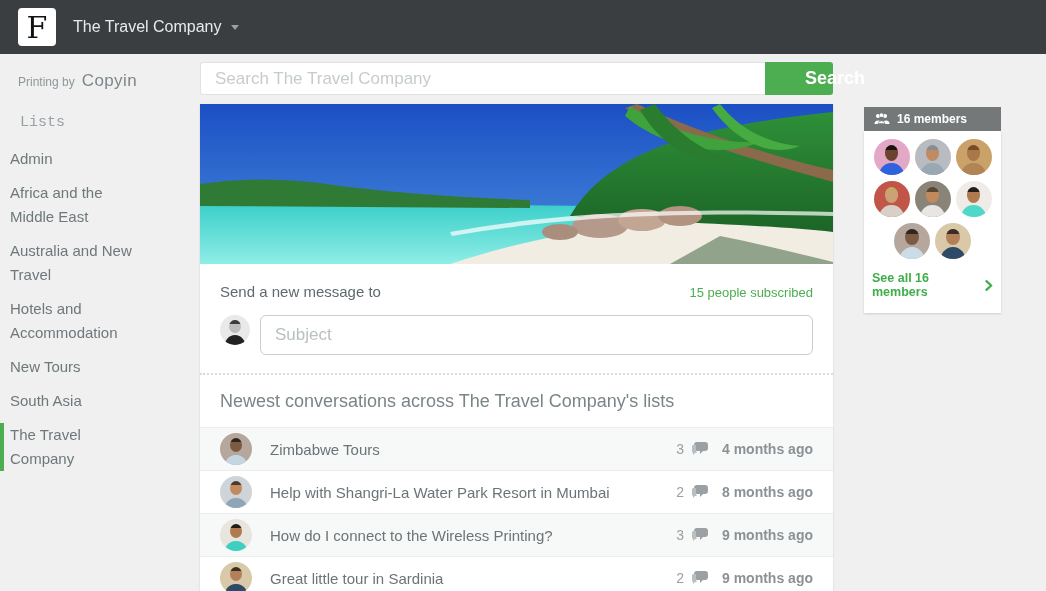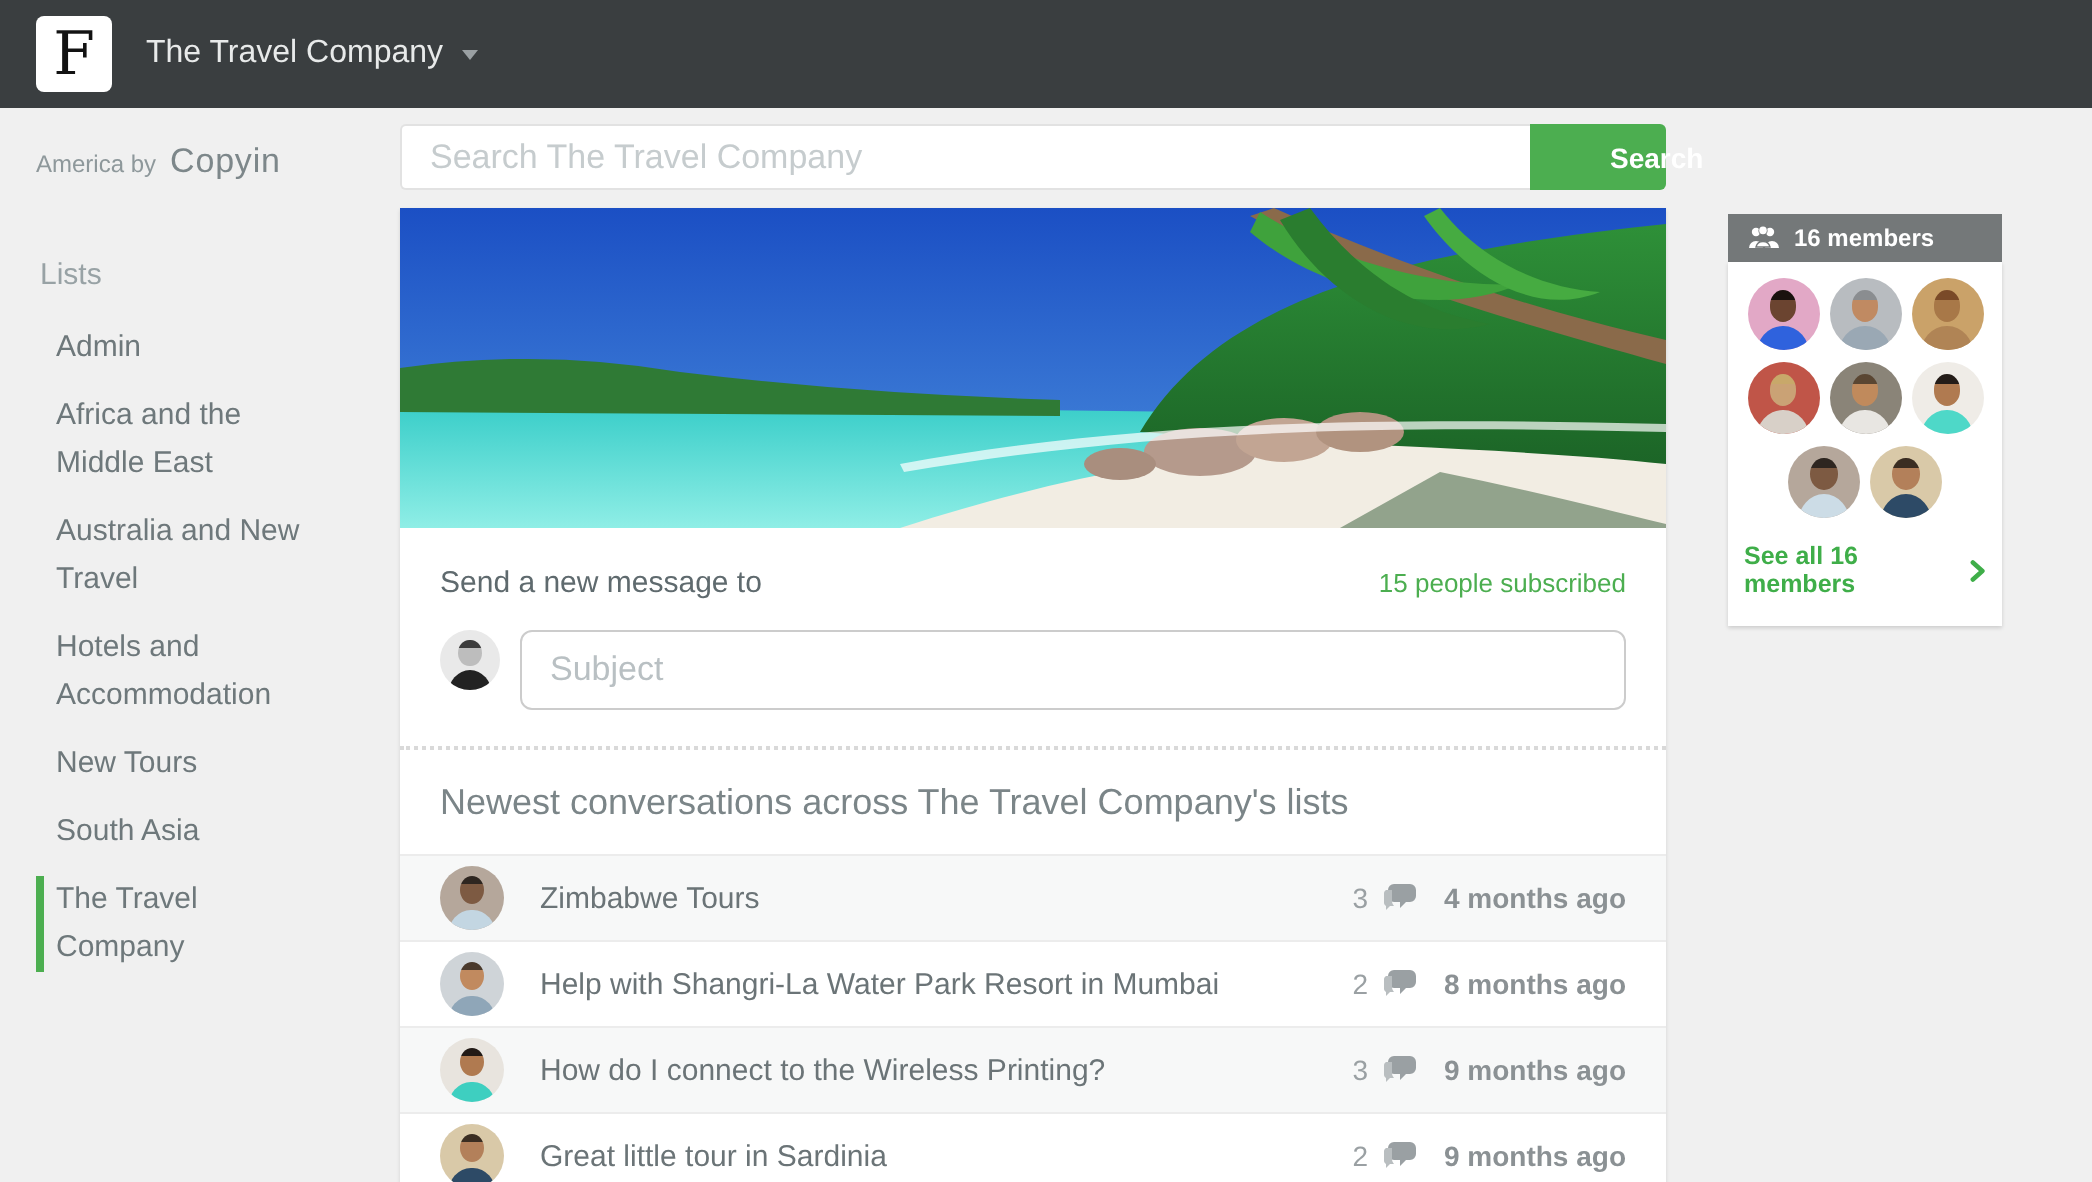--- a/index.html
+++ b/index.html
@@ -28,35 +28,35 @@
                    border-radius:50% 50% 0 0 / 100% 100% 0 0; background:var(--shirt,#888); }
   .av30 { width:30px; height:30px; }
   .av32 { width:32px; height:32px; }
   .av36 { width:36px; height:36px; }
 
   
   .sidebar { position:absolute; top:54px; left:0; width:200px; bottom:0; }
   .powered { margin:17px 0 0 18px; display:flex; align-items:baseline; gap:7px; }
   .powered-by { font-size:12px; color:#8e989b; }
   .brand { font-size:17px; color:#7d878a; font-weight:normal; letter-spacing:.4px; }
-  .lists-title { margin:38px 0 0 20px; font-size:15px; color:#98a2a5; }
-  .list-items { list-style:none; margin-top:16px; padding-left:18px; }
+  .lists-title { margin:23px 0 0 20px; font-size:15px; color:#98a2a5;font-family:Liberation Mono, monospace; }
+  .list-items { list-style:none; margin-top:16px; }
   .list-items li { font-size:15px; color:#6e787b; line-height:24px; margin-bottom:10px;
                    padding-left:10px; max-width:150px; width:138px; cursor:pointer; }
   .list-items li.active { border-left:4px solid #4cae50; padding-left:6px; }
 
   
   .main { position:absolute; top:54px; left:200px; width:633px; bottom:0; }
   .search-row { display:flex; margin-top:8px; height:33px; }
   .search-input { flex:1; border:1px solid #e2e2e2; border-right:none; border-radius:3px 0 0 3px;
                   padding:0 14px; font-size:17px; color:#555; outline:none;
                   font-family:"Liberation Sans", sans-serif; }
   .search-input::placeholder { color:#c6ccce; }
   .search-btn { width:68px; background:#4cae50; color:#fff; border:none; border-radius:0 3px 3px 0;
-                font-size:14px; font-weight:bold; cursor:pointer;
+                font-size:18px; font-weight:bold; cursor:pointer;
                 font-family:"Liberation Sans", sans-serif;padding-left:40px; }
 
   .card { margin-top:9px; background:#fff; box-shadow:0 1px 2px rgba(0,0,0,.12); min-height:500px; }
   .hero { width:633px; height:160px; display:block; }
 
   .compose { padding:19px 20px 18px; }
   .compose-line { display:flex; align-items:baseline; font-size:15px; }
   .compose-prompt { color:#5f6a6e; }
   .compose-email { color:#4cae50; margin-left:5px; cursor:pointer; }
   .subscribed { margin-left:auto; color:#4cae50; font-size:13px; }
@@ -93,21 +93,21 @@
 <div class="topbar">
   <div class="logo">F</div>
   <div class="ws-switch">
     <span class="ws-title">The Travel Company</span>
     <span class="caret"></span>
   </div>
 </div>
 
 <div class="sidebar">
   <div class="powered">
-    <span class="powered-by">America by</span>
+    <span class="powered-by">Printing by</span>
     <span class="brand">Copyin</span>
   </div>
   <div class="lists-title">Lists</div>
   <ul class="list-items">
     <li>Admin</li>
     <li>Africa and the Middle East</li>
     <li>Australia and New Travel</li>
     <li>Hotels and Accommodation</li>
     <li>New Tours</li>
     <li>South Asia</li>

